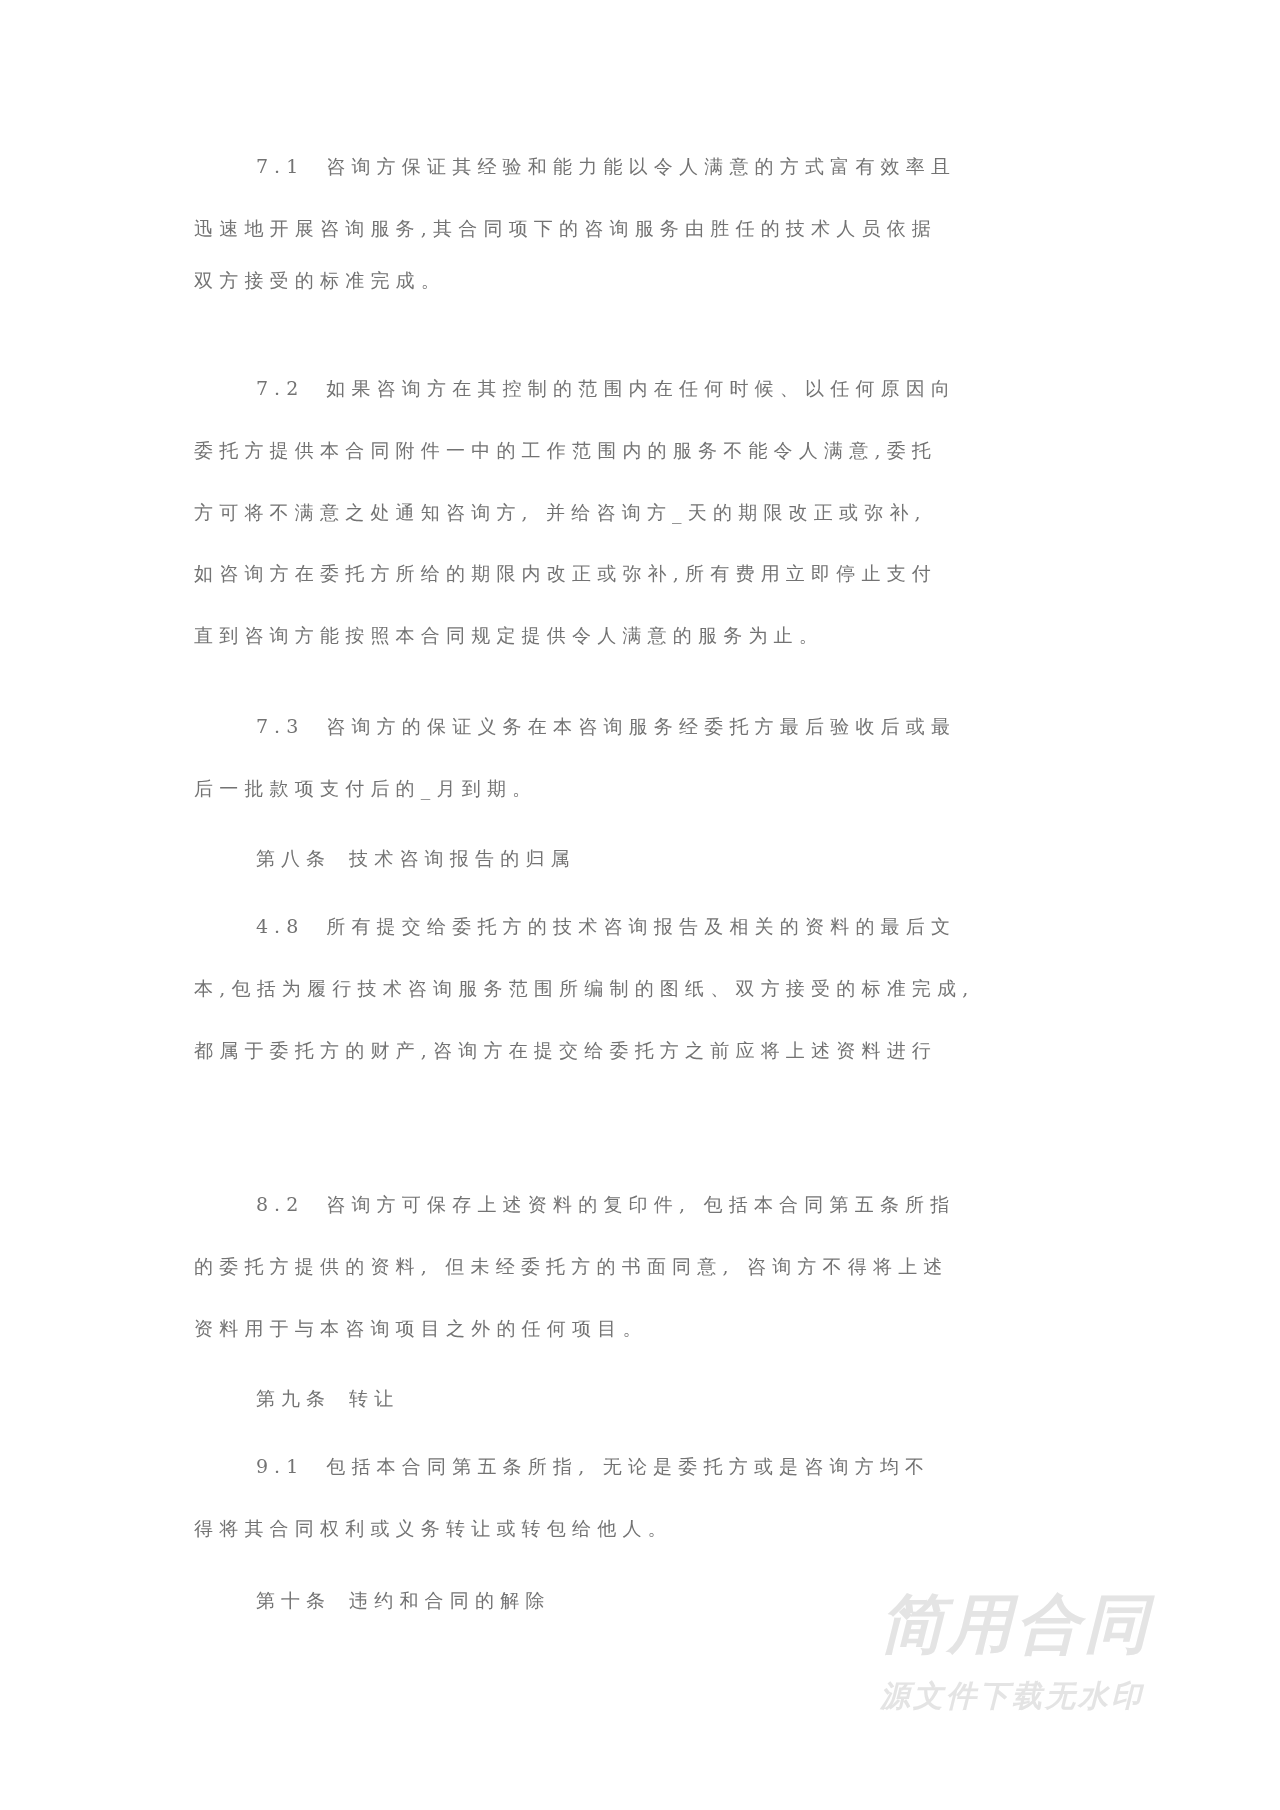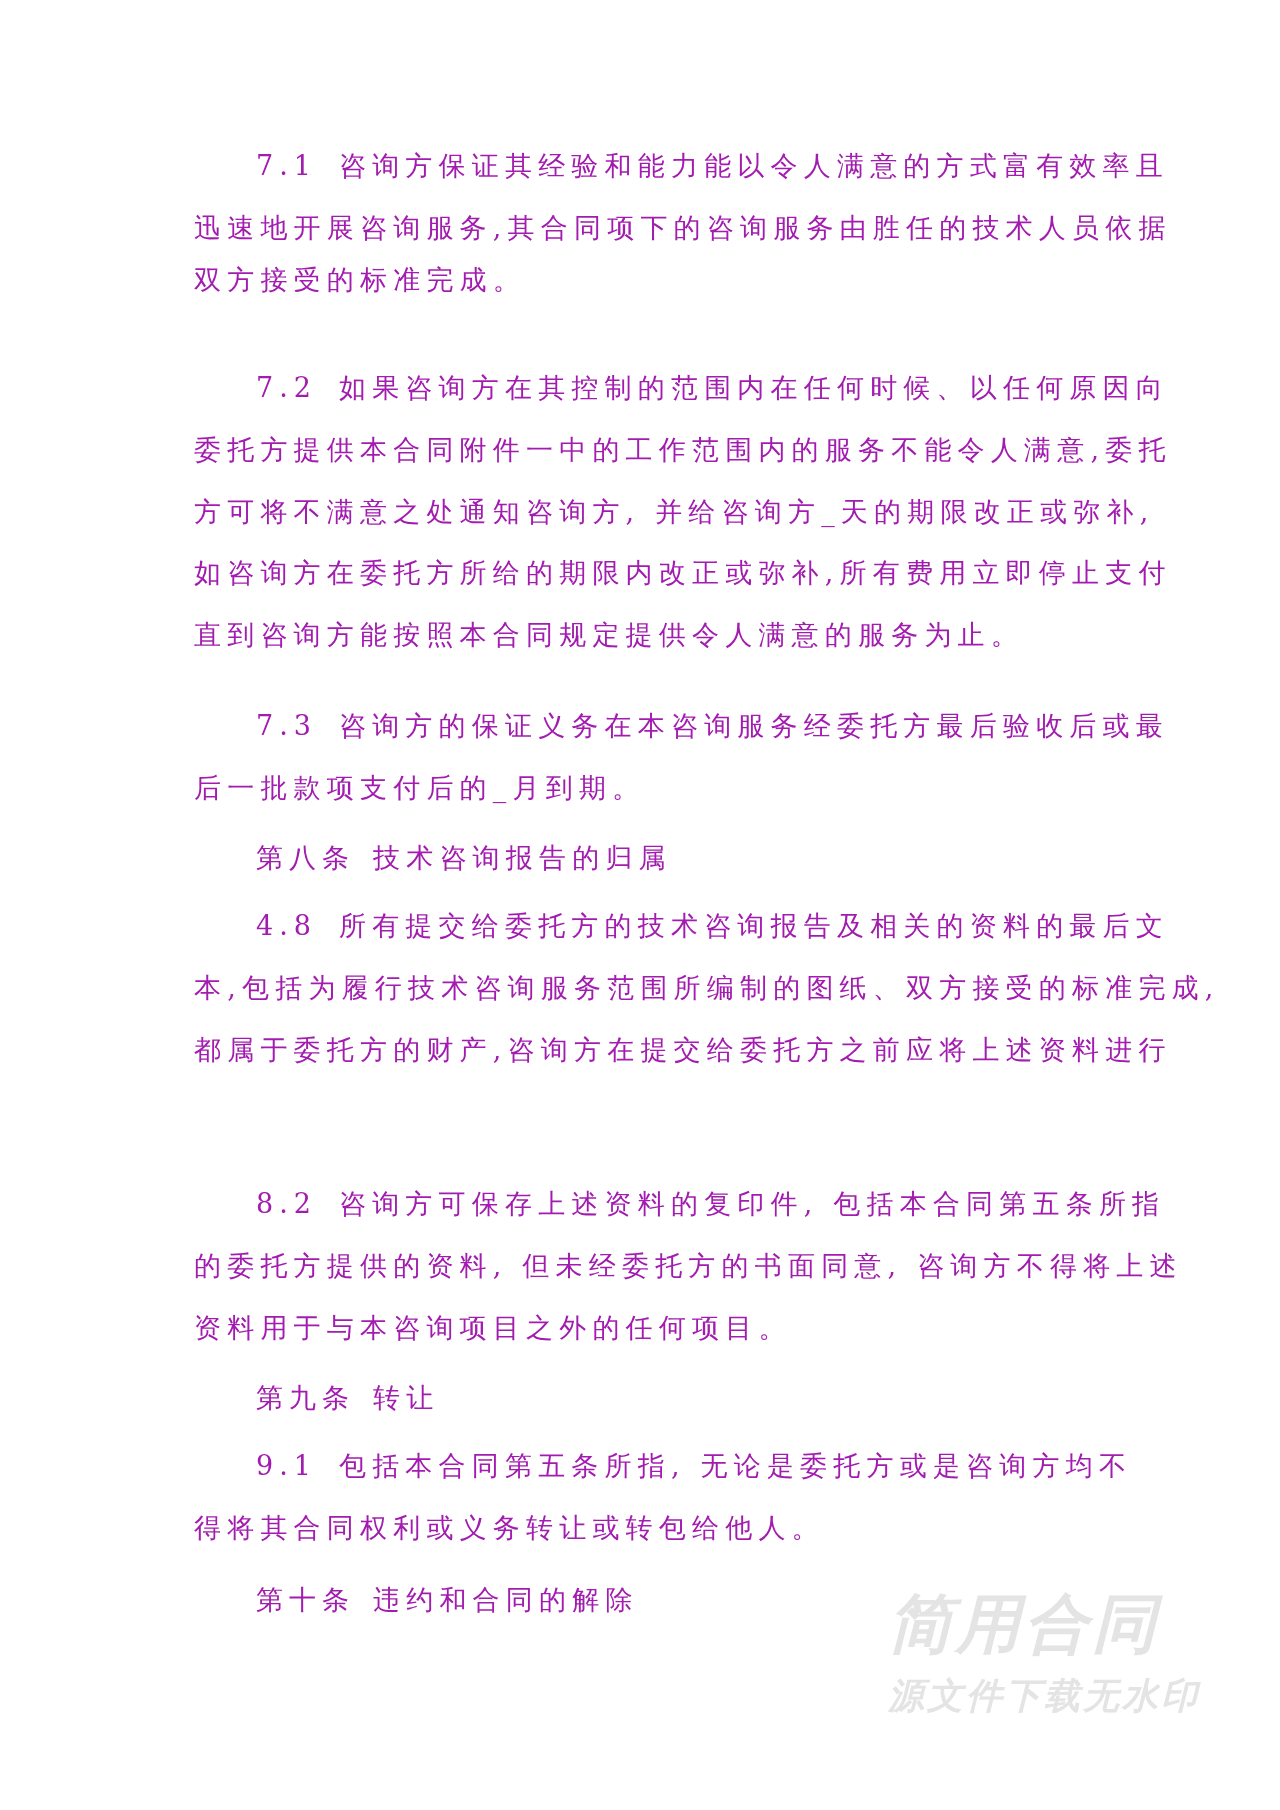--- a/index.html
+++ b/index.html
@@ -6,36 +6,36 @@
     body { width: 1280px; height: 1810px; position: relative; overflow: hidden; }
     .page {
       position: absolute; left: 0; top: 0; width: 1280px; height: 1810px; background: #ffffff;
     }
     .line {
       position: absolute;
       left: 194px;
       width: 900px;
       height: 40px;
       font-family: "DejaVu Serif", "Liberation Serif", serif;
-      font-size: 27px;
+      font-size: 19px;
       line-height: 40px;
-      color: #a21caf;
+      color: #737373;
       white-space: nowrap;
       letter-spacing: 6.2px;
     }
     .line.indent { left: 256px; }
     .num { letter-spacing: 6px; margin-right: 22px; }
     .heading-gap { margin-right: 18px; }
     .watermark {
       position: absolute; left: 880px; top: 1588px; width: 330px;
       font-family: "DejaVu Sans", "Liberation Sans", sans-serif;
-      color: #e4e4e4; font-style: italic; font-weight: bold; margin-left: 8px;
+      color: #e4e4e4; font-style: italic; font-weight: bold;
     }
     .wm-main { font-size: 64px; line-height: 72px; letter-spacing: 4px; }
-    .wm-sub { font-size: 36px; line-height: 44px; margin-top: 14px; letter-spacing: 3px; }
+    .wm-sub { font-size: 30px; line-height: 44px; margin-top: 14px; letter-spacing: 3px; }
   </style>
 </head>
 <body>
 
 <div class="page">
 
   <div class="line indent" style="top:146px"><span class="num">7.1</span><span>咨询方保证其经验和能力能以令人满意的方式富有效率且</span></div>
   <div class="line" style="top:208px"><span>迅速地开展咨询服务,其合同项下的咨询服务由胜任的技术人员依据</span></div>
   <div class="line" style="top:260px"><span>双方接受的标准完成。</span></div>
 

